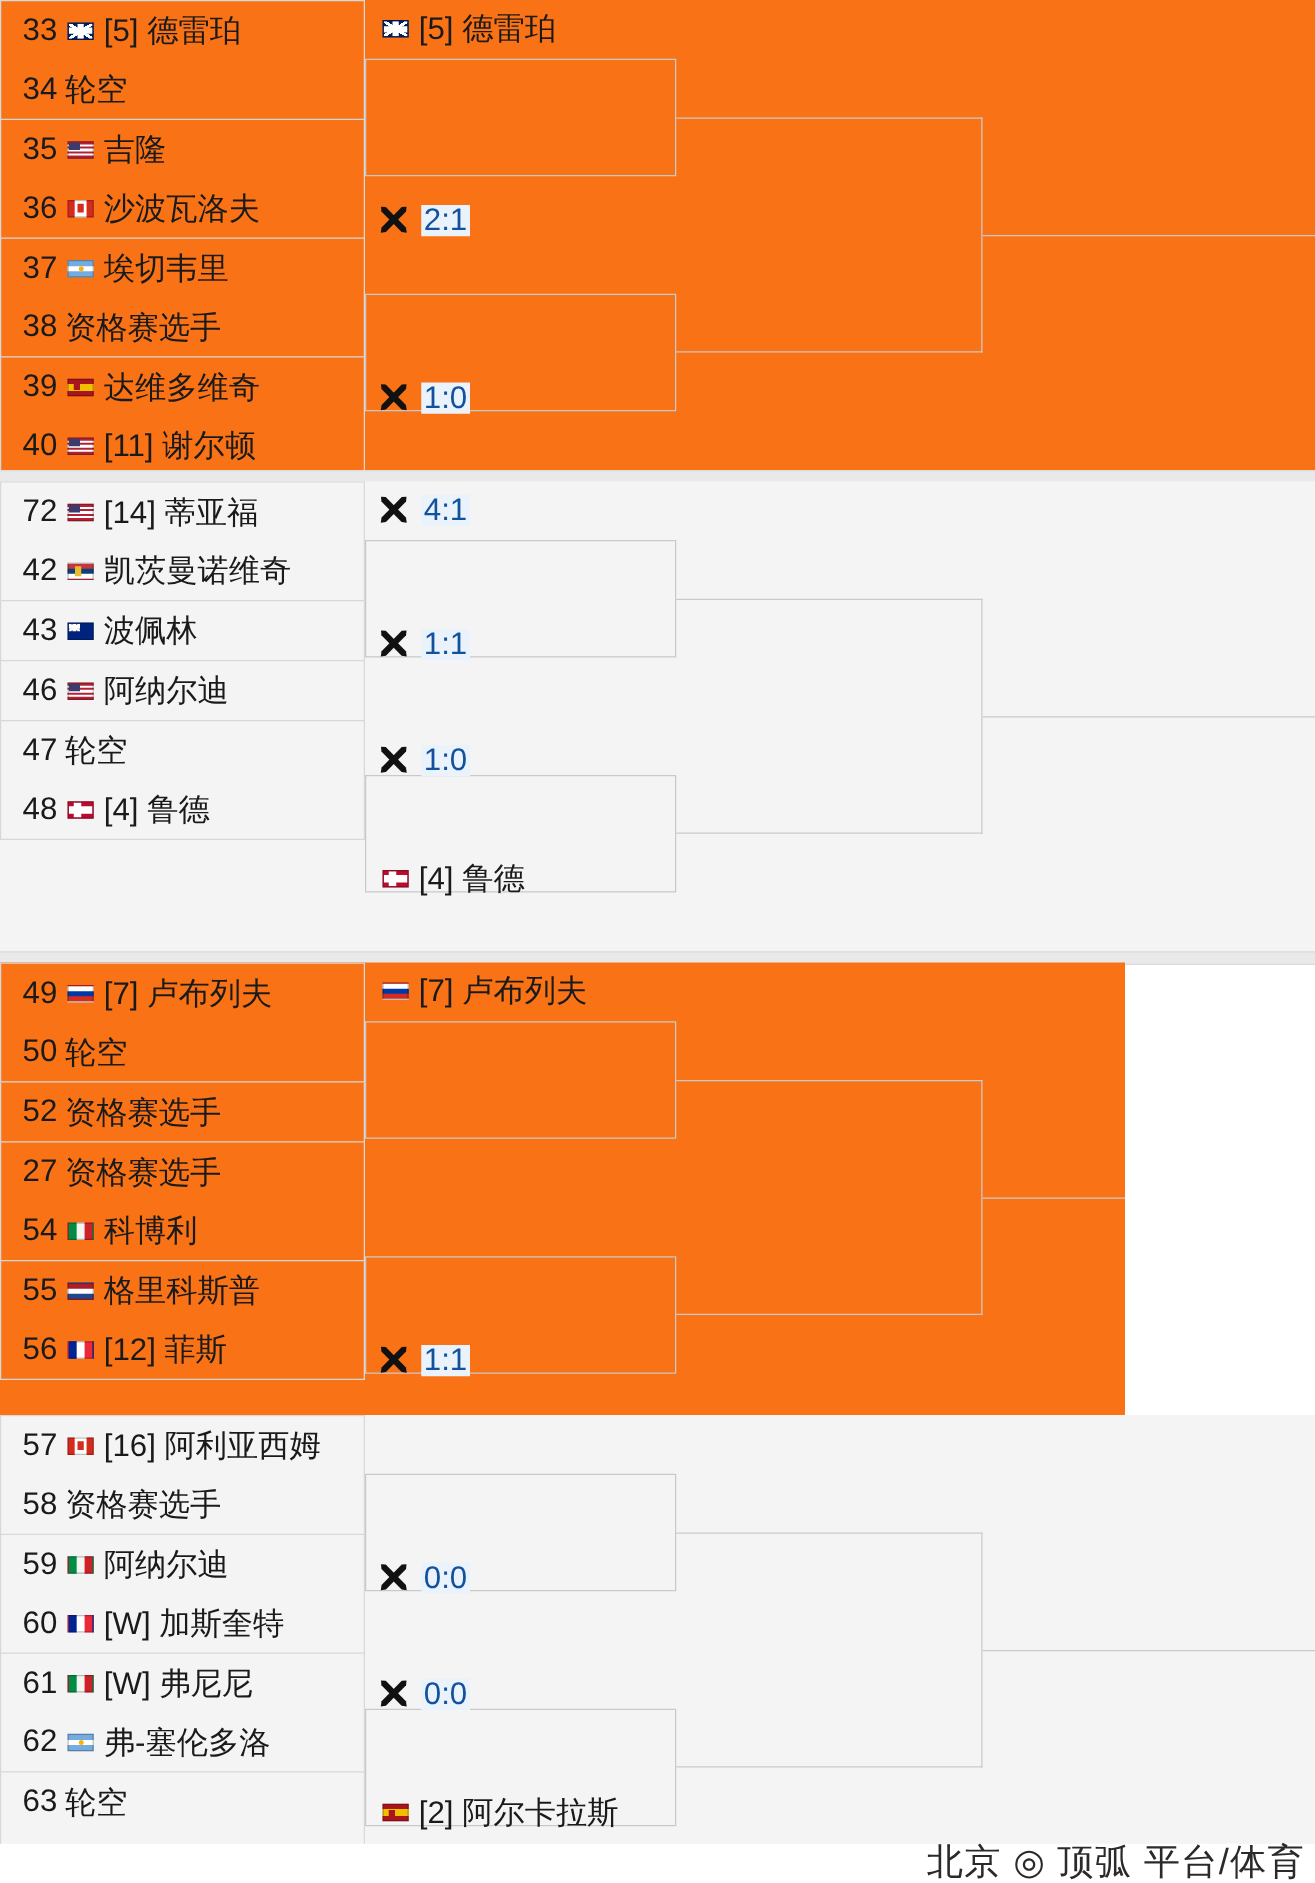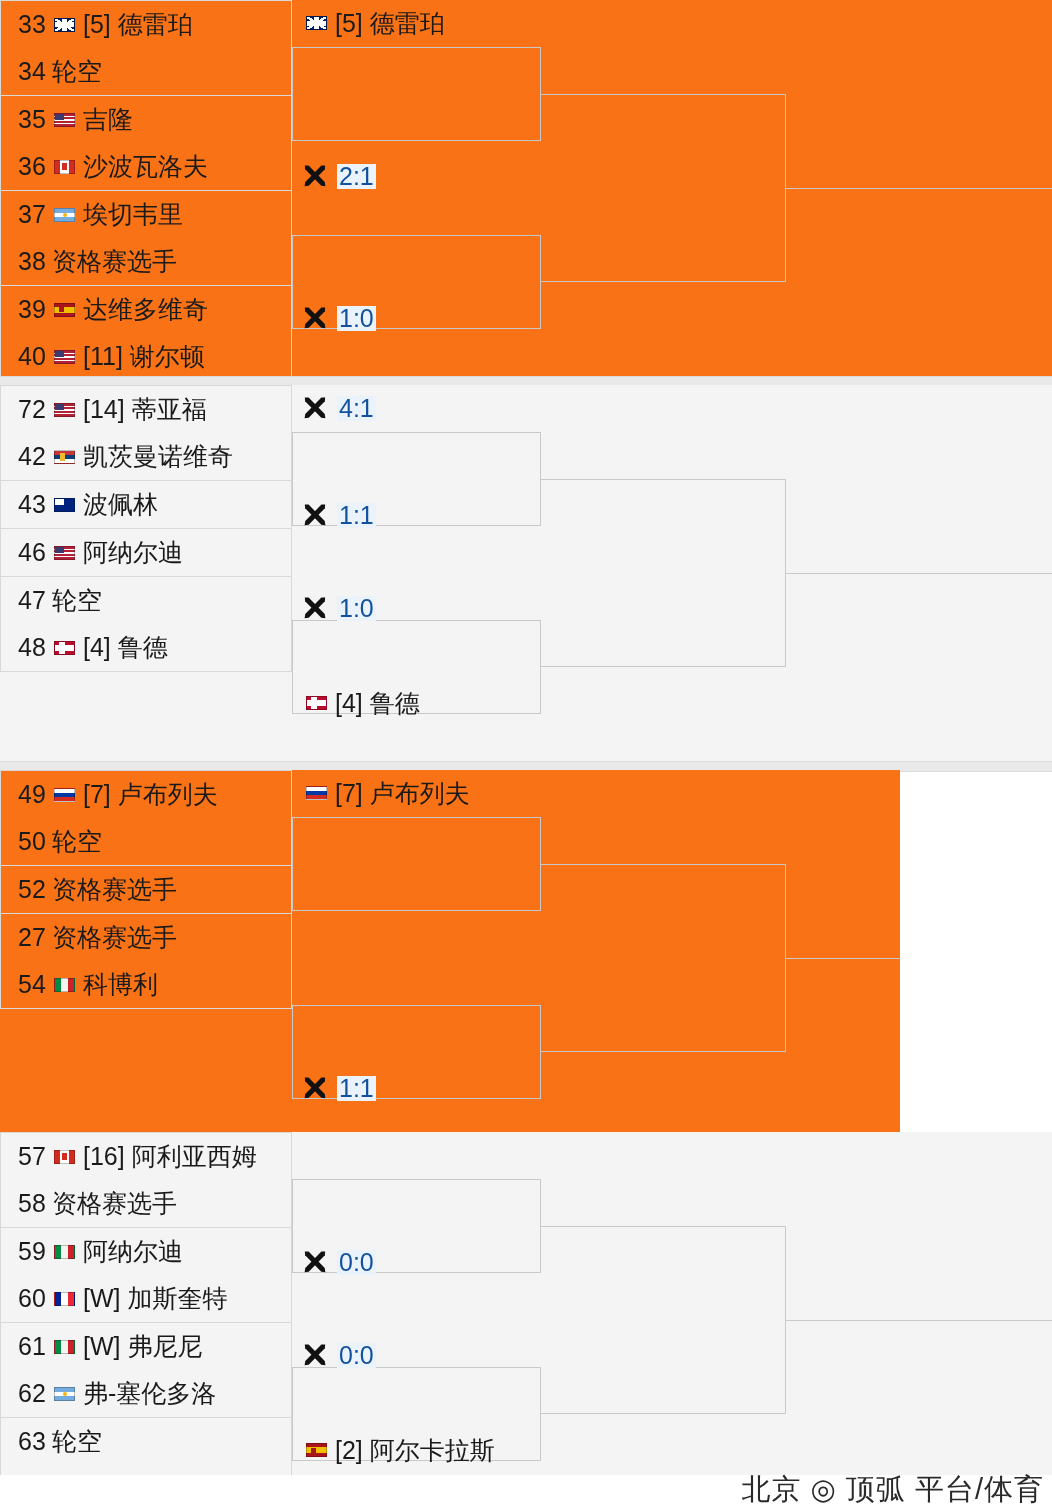--- a/index.html
+++ b/index.html
@@ -331,20 +331,32 @@
             <span class="seedno">27</span>
             <span class="flag noflag"></span>
             <span class="pname">资格赛选手</span>
           </div>
           <div class="prow">
             <span class="seedno">54</span>
             <span class="flag f-it"></span>
             <span class="pname">科博利</span>
           </div>
         </div>
+        <div class="pair">
+          <div class="prow">
+            <span class="seedno">55</span>
+            <span class="flag f-nl"></span>
+            <span class="pname">格里科斯普</span>
+          </div>
+          <div class="prow">
+            <span class="seedno">56</span>
+            <span class="flag f-fr"></span>
+            <span class="pname">[12] 菲斯</span>
+          </div>
+        </div>
       </div>
       <div class="bracket">
         <div class="r2box" style="left:0px;top:46.5px;width:249px;height:94px;"></div>
         <div class="r2box" style="left:0px;top:234.5px;width:249px;height:94px;"></div>
         <div class="r3box" style="left:249px;top:93.5px;width:245px;height:188px;"></div>
         <div class="stub" style="left:494px;top:187.5px;width:276px;"></div>
         <div class="label" style="left:12px;top:10px;height:26px;">
           <span class="flag f-ru"></span>
           <span>[7] 卢布列夫</span>
         </div>

